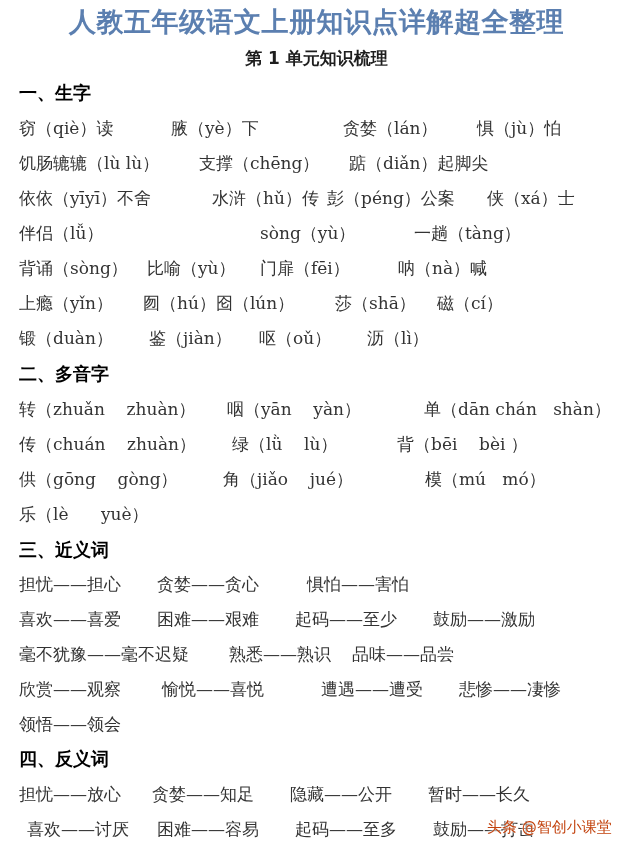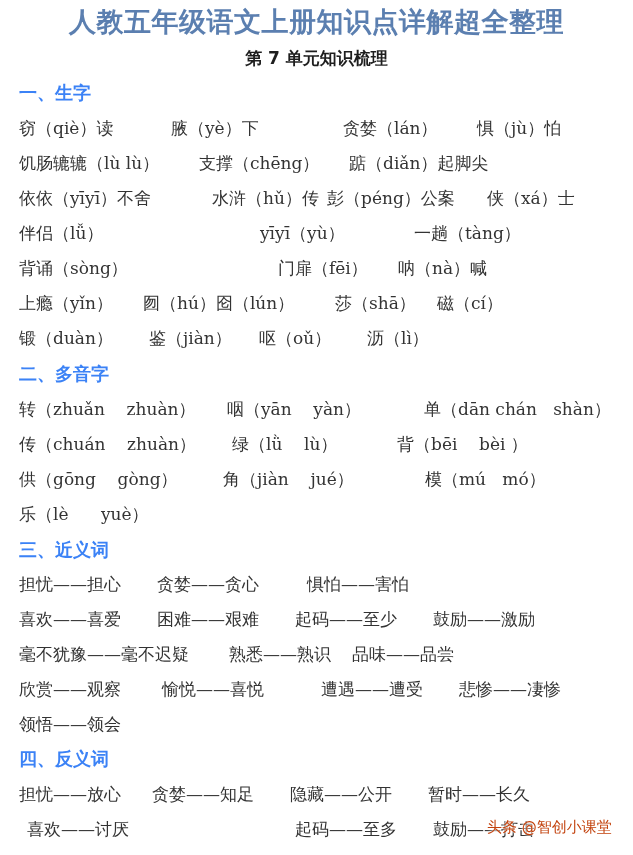--- a/index.html
+++ b/index.html
@@ -15,40 +15,40 @@
     color: #5b7fb0; line-height: 36px;
   }
   .subtitle {
     position: absolute; left: 0; top: 45px; width: 633px; text-align: center;
     font-family: "DejaVu Sans", "Liberation Sans", sans-serif;
     font-weight: bold; font-size: 17px; color: #1e1e1e; line-height: 26px;
   }
   .heading {
     position: absolute; left: 19px;
     font-family: "DejaVu Sans", "Liberation Sans", sans-serif;
-    font-weight: bold; font-size: 18px; color: #3b82f6; line-height: 26px;
+    font-weight: bold; font-size: 18px; color: #000000; line-height: 26px;
   }
   .row {
     position: absolute; left: 19px; white-space: pre;
     font-size: 17px; line-height: 26px; color: #333333;
   }
   .item { position: absolute; top: 0; white-space: pre; }
   .watermark {
     position: absolute; left: 487px; top: 818px;
     font-family: "DejaVu Sans", "Liberation Sans", sans-serif;
     font-size: 15px; color: #c2410c; white-space: pre;
     text-shadow: 0 0 2px #ffffff, 0 0 3px #ffffff;
   }
 </style>
 </head>
 <body>
 
 <div>
   <div class="title">人教五年级语文上册知识点详解超全整理</div>
-  <div class="subtitle">第 7 单元知识梳理</div>
+  <div class="subtitle">第 1 单元知识梳理</div>
 
   <div class="heading" style="top:80px">一、生字</div>
   <div class="row" style="top:115px">
     <span class="item" style="left:0px">窃（qiè）读</span>
     <span class="item" style="left:152px">腋（yè）下</span>
     <span class="item" style="left:458px">惧（jù）怕</span>
     <span class="item" style="left:324px">贪婪（lán）</span>
   </div>
   <div class="row" style="top:150px">
     <span class="item" style="left:0px">饥肠辘辘（lù lù）</span>
@@ -56,26 +56,27 @@
     <span class="item" style="left:330px">踮（diǎn）起脚尖</span>
   </div>
   <div class="row" style="top:185px">
     <span class="item" style="left:0px">依依（yīyī）不舍</span>
     <span class="item" style="left:193px">水浒（hǔ）传</span>
     <span class="item" style="left:308px">彭（péng）公案</span>
     <span class="item" style="left:468px">侠（xá）士</span>
   </div>
   <div class="row" style="top:220px">
     <span class="item" style="left:0px">伴侣（lǚ）</span>
-    <span class="item" style="left:241px">yīyī（yù）</span>
+    <span class="item" style="left:241px">sòng（yù）</span>
     <span class="item" style="left:395px">一趟（tàng）</span>
   </div>
   <div class="row" style="top:255px">
     <span class="item" style="left:0px">背诵（sòng）</span>
-    <span class="item" style="left:259px">门扉（fēi）</span>
+    <span class="item" style="left:128px">比喻（yù）</span>
+    <span class="item" style="left:241px">门扉（fēi）</span>
     <span class="item" style="left:379px">呐（nà）喊</span>
   </div>
   <div class="row" style="top:290px">
     <span class="item" style="left:0px">上瘾（yǐn）</span>
     <span class="item" style="left:124px">囫（hú）囵（lún）</span>
     <span class="item" style="left:316px">莎（shā）</span>
     <span class="item" style="left:418px">磁（cí）</span>
   </div>
   <div class="row" style="top:325px">
     <span class="item" style="left:0px">锻（duàn）</span>
@@ -90,21 +91,21 @@
     <span class="item" style="left:208px">咽（yān    yàn）</span>
     <span class="item" style="left:405px">单（dān chán   shàn）</span>
   </div>
   <div class="row" style="top:431px">
     <span class="item" style="left:0px">传（chuán    zhuàn）</span>
     <span class="item" style="left:213px">绿（lǜ    lù）</span>
     <span class="item" style="left:378px">背（bēi    bèi ）</span>
   </div>
   <div class="row" style="top:466px">
     <span class="item" style="left:0px">供（gōng    gòng）</span>
-    <span class="item" style="left:204px">角（jiàn    jué）</span>
+    <span class="item" style="left:204px">角（jiǎo    jué）</span>
     <span class="item" style="left:406px">模（mú   mó）</span>
   </div>
   <div class="row" style="top:501px">
     <span class="item" style="left:0px">乐（lè      yuè）</span>
   </div>
 
   <div class="heading" style="top:537px">三、近义词</div>
   <div class="row" style="top:571px">
     <span class="item" style="left:0px">担忧——担心</span>
     <span class="item" style="left:138px">贪婪——贪心</span>
@@ -133,18 +134,19 @@
 
   <div class="heading" style="top:746px">四、反义词</div>
   <div class="row" style="top:781px">
     <span class="item" style="left:0px">担忧——放心</span>
     <span class="item" style="left:133px">贪婪——知足</span>
     <span class="item" style="left:271px">隐藏——公开</span>
     <span class="item" style="left:409px">暂时——长久</span>
   </div>
   <div class="row" style="top:816px">
     <span class="item" style="left:8px">喜欢——讨厌</span>
+    <span class="item" style="left:138px">困难——容易</span>
     <span class="item" style="left:276px">起码——至多</span>
     <span class="item" style="left:414px">鼓励——打击</span>
   </div>
 
   <div class="watermark">头条 @智创小课堂</div>
 </div>
 
 </body></html>

